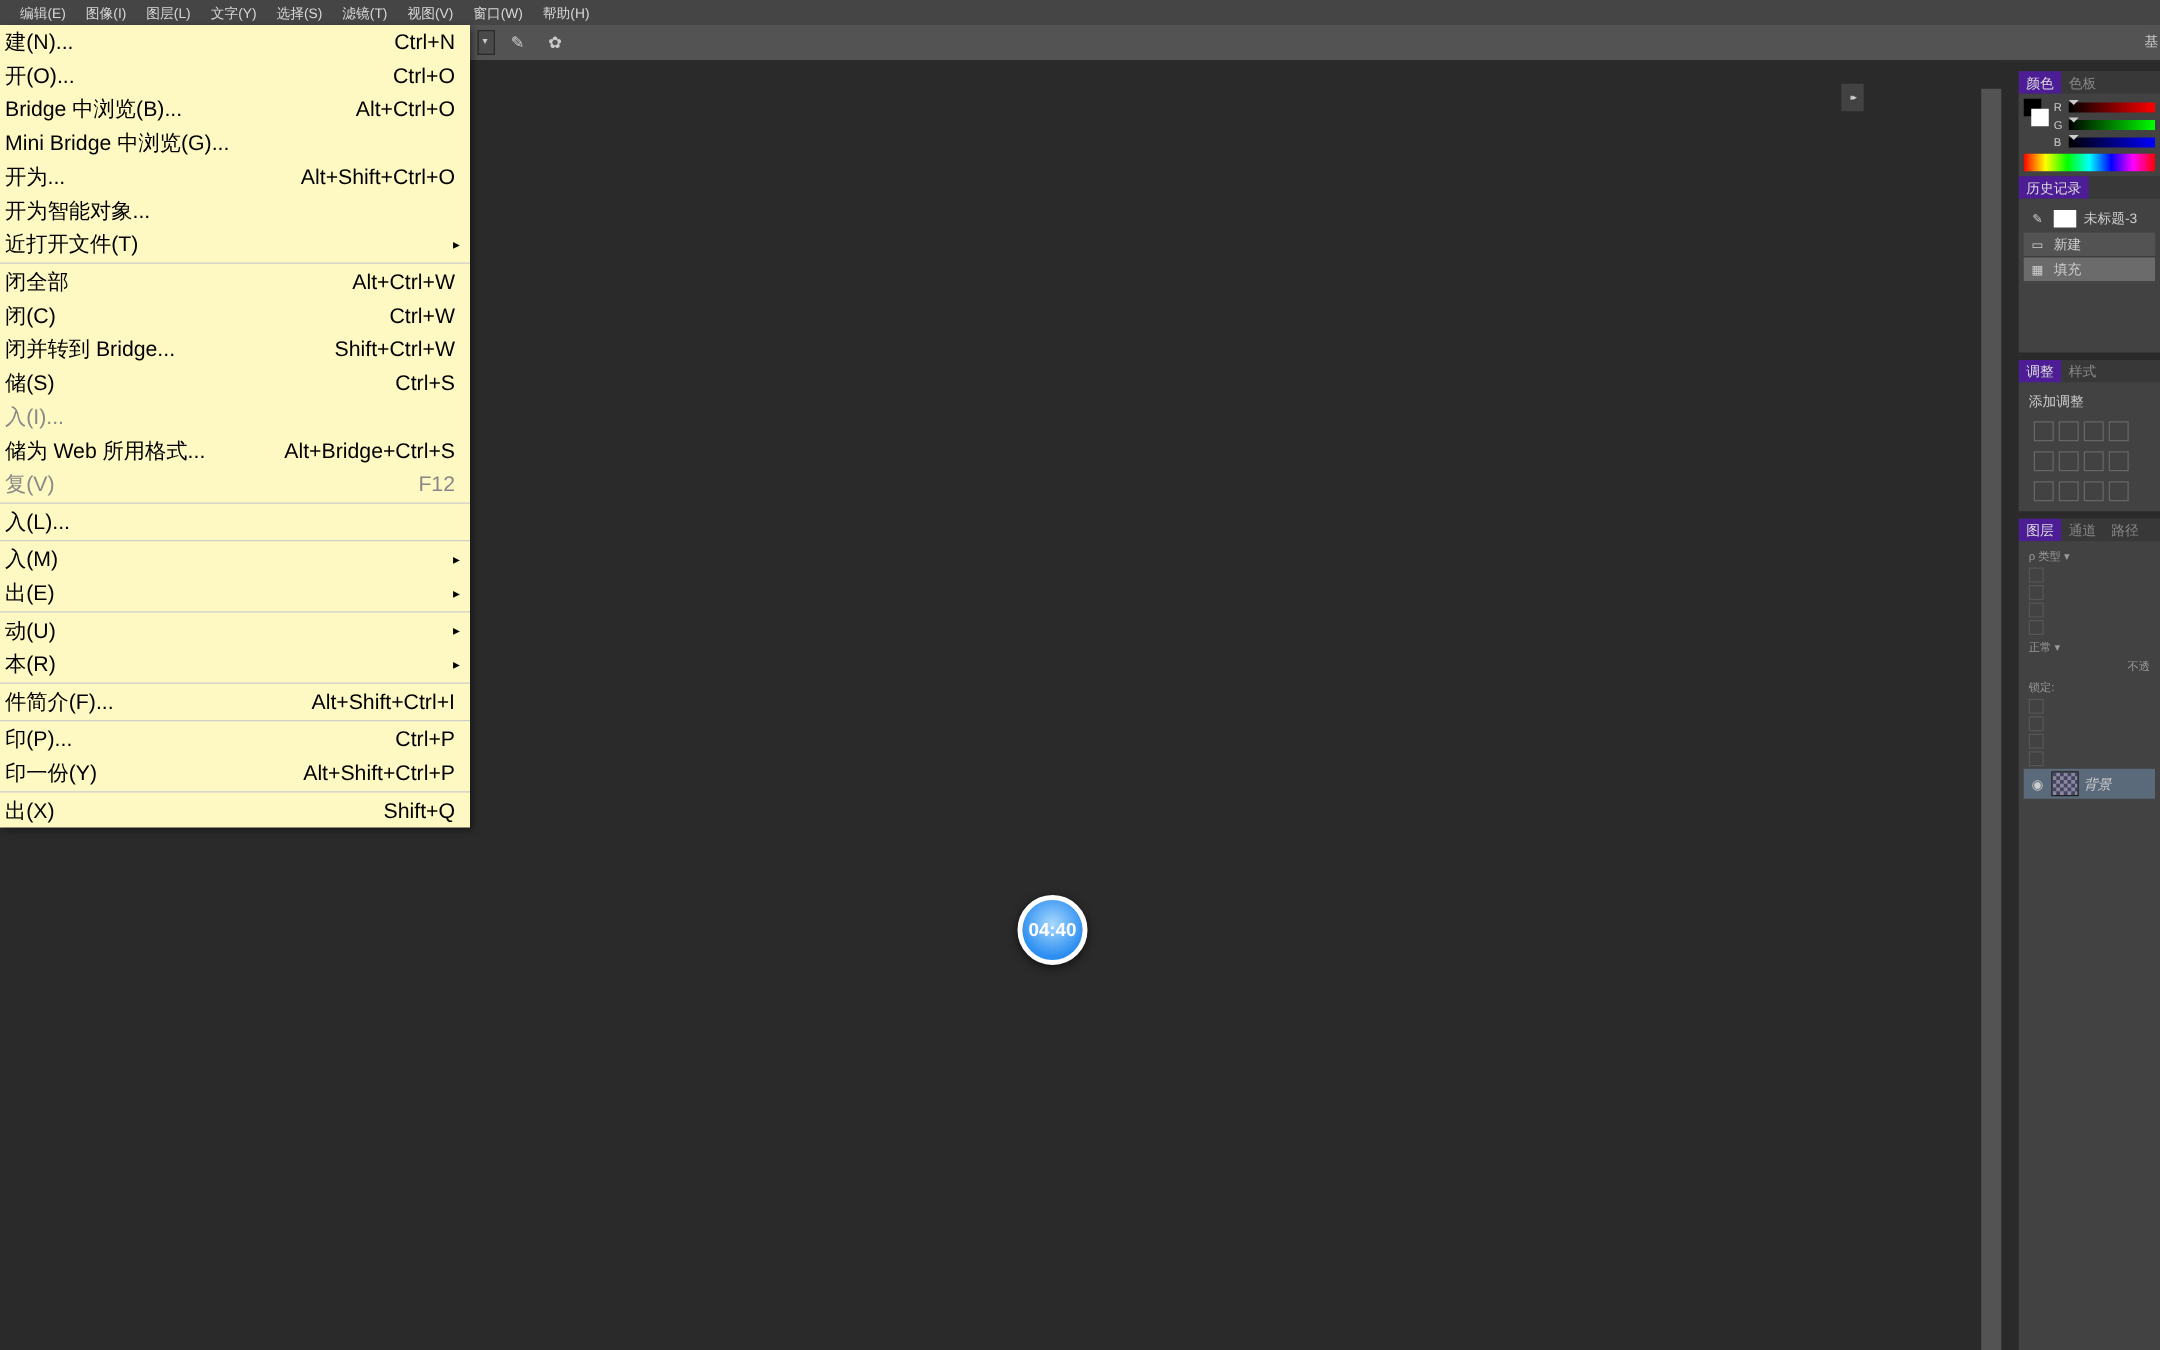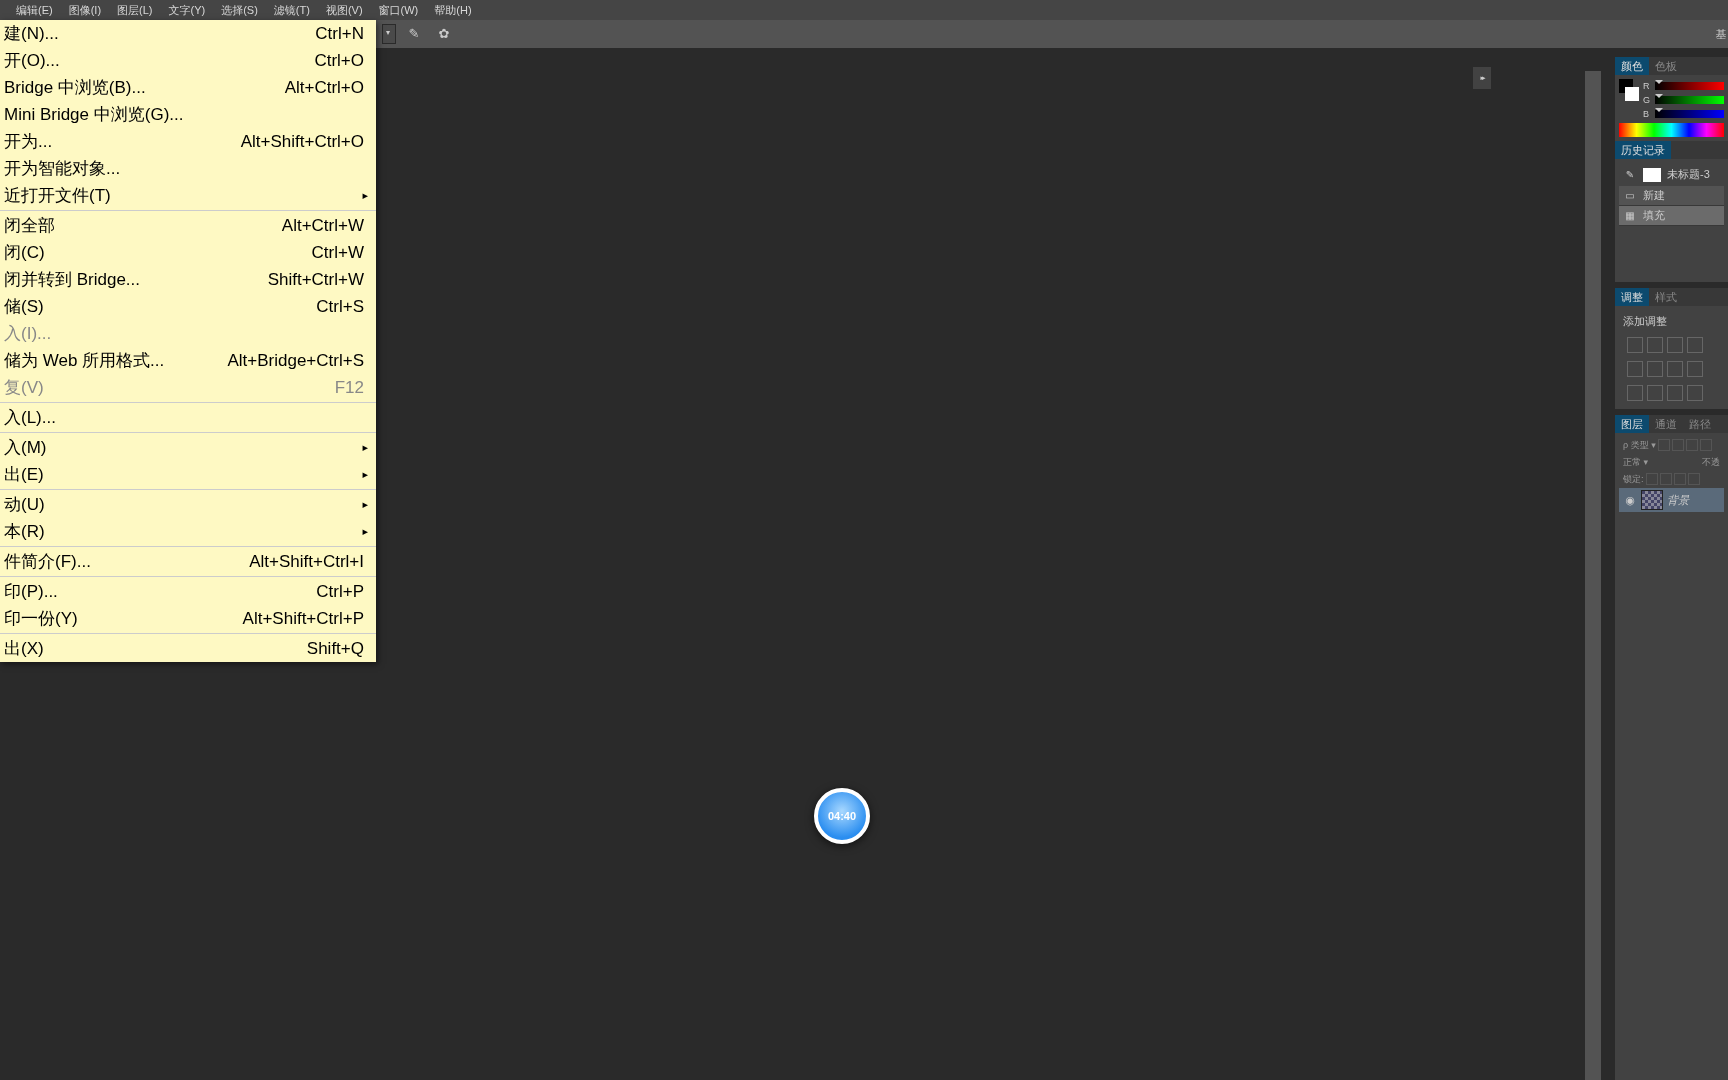--- a/index.html
+++ b/index.html
@@ -25,27 +25,27 @@
 .dropdown .sub::after { content: "▸"; position: absolute; right: 8px; font-size: 11px; }
 .dropdown .row .sc { font-size: 17px; }
 
 
 .canvas { position: absolute; left: 0; top: 49px; right: 127px; bottom: 0; background: #2a2a2a; }
 .canvas .rulerv { position: absolute; right: 0; top: 22px; bottom: 0; width: 16px; background: #535353; }
 .canvas .handle { position: absolute; right: 110px; top: 18px; width: 18px; height: 22px; background: #424242; display: flex; align-items: center; justify-content: center; }
 .canvas .handle::after { content: "▸▸"; font-size: 7px; letter-spacing: -2px; color: #ccc; }
 
 
-.clock { position: absolute; left: 814px; top: 788px; width: 56px; height: 56px; border-radius: 50%; background: radial-gradient(circle at 50% 40%, #a8d8ff, #2b8ef0 70%); border: 4px solid #fff; box-shadow: 0 2px 8px rgba(0,0,0,.6); display: flex; align-items: center; justify-content: center; color: #fff; font-size: 11px; font-weight: bold; }
+.clock { position: absolute; left: 814px; top: 716px; width: 56px; height: 56px; border-radius: 50%; background: radial-gradient(circle at 50% 40%, #a8d8ff, #2b8ef0 70%); border: 4px solid #fff; box-shadow: 0 2px 8px rgba(0,0,0,.6); display: flex; align-items: center; justify-content: center; color: #fff; font-size: 15px; font-weight: bold; }
 
 
 .panels { position: absolute; right: 0; top: 57px; width: 113px; bottom: 0; background: #424242; display: flex; flex-direction: column; font-size: 11px; }
 .p-tabs { height: 18px; background: #383838; display: flex; }
 .p-tabs .t { padding: 2px 6px; color: #888; }
-.p-tabs .t.act { background: #0c4a6e; color: #ddd; }
+.p-tabs .t.act { background: #4c1d95; color: #ddd; }
 .p-body { background: #424242; padding: 4px; }
 
 
 .cp .swatches { display: flex; }
 .cp .sw { width: 14px; height: 14px; }
 .cp .sliders { margin-left: 4px; flex: 1; }
 .cp .sl { display: flex; align-items: center; height: 14px; gap: 4px; }
 .cp .sl span { width: 8px; font-size: 9px; color: #ccc; }
 .cp .bar { flex: 1; height: 8px; position: relative; }
 .cp .bar.r { background: linear-gradient(to right,#000,#f00); }
@@ -65,21 +65,21 @@
 .adj .lbl { padding: 4px; color: #ccc; }
 .adj .icons { display: flex; flex-wrap: wrap; gap: 4px; padding: 4px 8px; }
 .adj .ic { width: 16px; height: 16px; border: 1px solid #666; }
 
 
 .lyr .row { display: flex; align-items: center; gap: 4px; padding: 2px 4px; background: #535353; }
 .lyr .eye { width: 14px; text-align: center; }
 .lyr .thumb { width: 22px; height: 20px; background: repeating-conic-gradient(#889 0 25%, #446 0 50%) 0/6px 6px; border: 1px solid #222; }
 .lyr .name { font-style: italic; text-align: center; }
 .lyr .sel { background: #5a6a7a; }
-.lyr .ctrl { display: flex; gap: 2px; padding: 2px 4px; font-size: 9px; color: #999; }
+.lyr .ctrl { display: flex; gap: 2px; padding: 2px 4px; font-size: 9px; color: #999; flex-direction: column; }
 .lyr .ctrl .sm { width: 12px; height: 12px; border: 1px solid #555; }
 
 .gap { height: 6px; background: #2a2a2a; }
 </style>
 </head>
 <body>
 
 <div class="menubar">
   <span class="mi">编辑(E)</span>
   <span class="mi">图像(I)</span>

